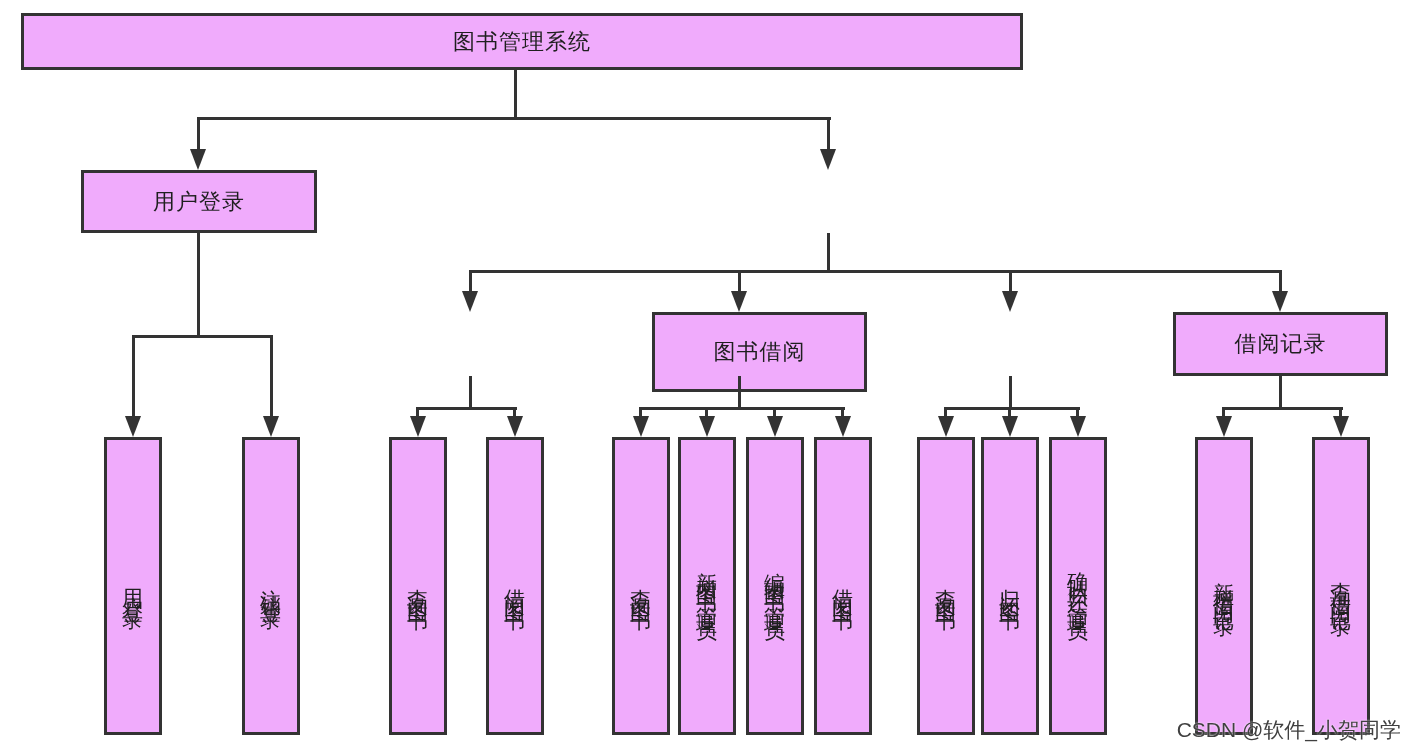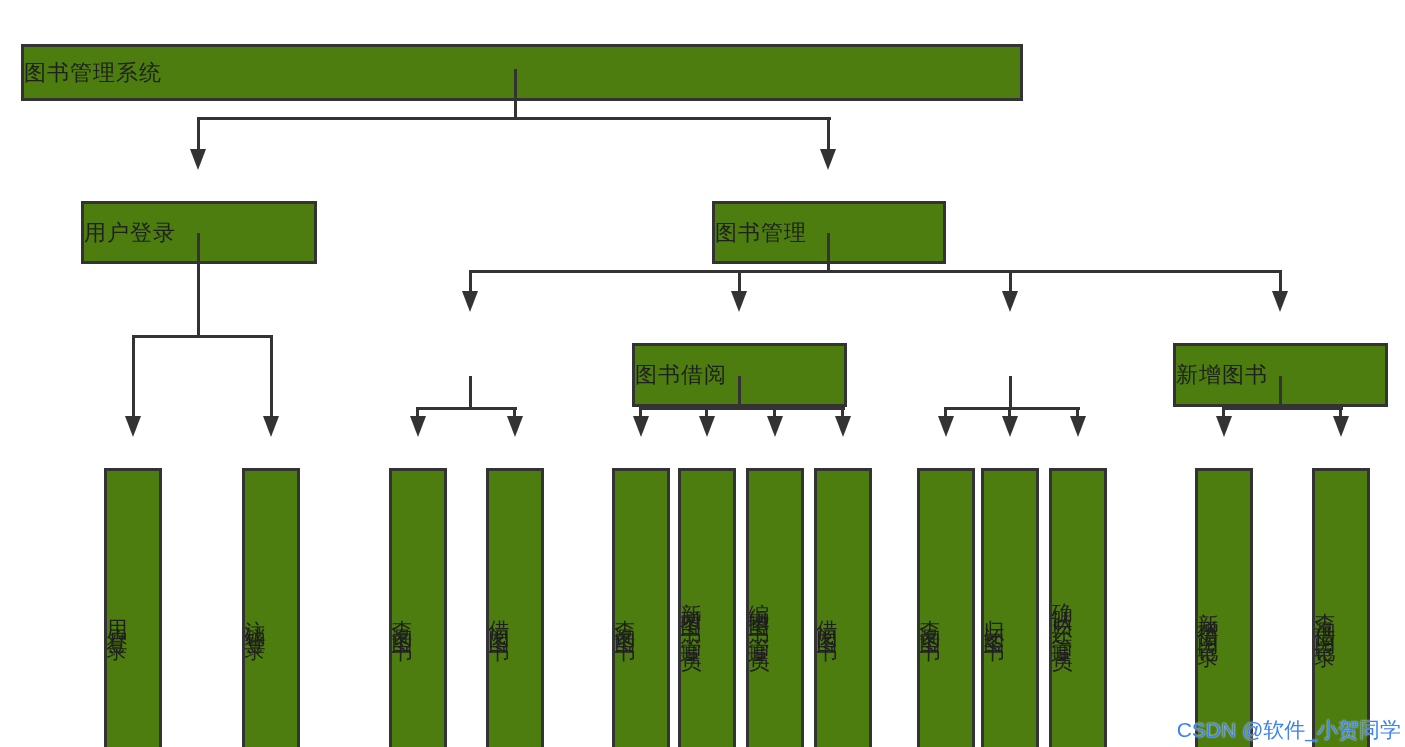--- a/index.html
+++ b/index.html
@@ -3,37 +3,37 @@
 <meta charset="utf-8">
 <style>
   html,body{margin:0;padding:0;}
   body{
     width:1405px;height:747px;background:#ffffff;
     font-family:"Liberation Sans","DejaVu Sans",sans-serif;
     color:#1f1f1f;position:relative;overflow:hidden;
   }
   .stage{position:absolute;left:0;top:0;width:1405px;height:747px;}
   .box{
-    position:absolute;border:3px solid #333333;background:#4d7c0f;
-    box-sizing:border-box;display:flex;align-items:center;justify-content:flex-start;margin-top:31px;
+    position:absolute;border:3px solid #333333;background:#f0abfc;
+    box-sizing:border-box;display:flex;align-items:center;justify-content:center;
   }
   .hnode{font-size:22px;letter-spacing:1px;white-space:nowrap;}
   .vnode{font-size:21px;}
   .vtext{
     writing-mode:vertical-lr;text-orientation:mixed;
     letter-spacing:7px;line-height:1.0;white-space:nowrap;
   }
   .line{position:absolute;background:#333333;}
   .arrow{
     position:absolute;width:0;height:0;
     border-left:8px solid transparent;border-right:8px solid transparent;
     border-top:21px solid #333333;
   }
   .watermark{
-    position:absolute;right:4px;bottom:3px;font-size:21px;color:#3b82f6;
+    position:absolute;right:4px;bottom:3px;font-size:21px;color:#404040;
     text-shadow:0 0 2px #ffffff;white-space:nowrap;
   }
 </style>
 </head>
 <body>
 
 <div class="stage">
 
   <div class="box hnode" style="left:21px;top:13px;width:1002px;height:57px;">
     <span>图书管理系统</span>
@@ -42,47 +42,44 @@
   <div class="line" style="left:514px;top:69px;width:3px;height:48px;"></div>
   <div class="line" style="left:197px;top:117px;width:634px;height:3px;"></div>
   <div class="line" style="left:197px;top:117px;width:3px;height:33px;"></div>
   <div class="arrow" style="left:190px;top:149px;"></div>
   <div class="line" style="left:827px;top:117px;width:3px;height:33px;"></div>
   <div class="arrow" style="left:820px;top:149px;"></div>
 
   <div class="box hnode" style="left:81px;top:170px;width:236px;height:63px;">
     <span>用户登录</span>
   </div>
-  <div class="box hnode" style="left:712px;top:170px;width:234px;height:63px;">
-    <span>图书管理</span>
-  </div>
 
   <div class="line" style="left:197px;top:233px;width:3px;height:102px;"></div>
   <div class="line" style="left:132px;top:335px;width:140px;height:3px;"></div>
   <div class="line" style="left:132px;top:335px;width:3px;height:83px;"></div>
   <div class="arrow" style="left:125px;top:416px;"></div>
   <div class="line" style="left:270px;top:335px;width:3px;height:83px;"></div>
   <div class="arrow" style="left:263px;top:416px;"></div>
 
   <div class="line" style="left:827px;top:233px;width:3px;height:40px;"></div>
   <div class="line" style="left:469px;top:270px;width:813px;height:3px;"></div>
   <div class="line" style="left:469px;top:270px;width:3px;height:23px;"></div>
   <div class="arrow" style="left:462px;top:291px;"></div>
   <div class="line" style="left:738px;top:270px;width:3px;height:23px;"></div>
   <div class="arrow" style="left:731px;top:291px;"></div>
   <div class="line" style="left:1009px;top:270px;width:3px;height:23px;"></div>
   <div class="arrow" style="left:1002px;top:291px;"></div>
   <div class="line" style="left:1279px;top:270px;width:3px;height:23px;"></div>
   <div class="arrow" style="left:1272px;top:291px;"></div>
 
-  <div class="box hnode" style="left:632px;top:312px;width:215px;height:64px;">
+  <div class="box hnode" style="left:652px;top:312px;width:215px;height:80px;">
     <span>图书借阅</span>
   </div>
   <div class="box hnode" style="left:1173px;top:312px;width:215px;height:64px;">
-    <span>新增图书</span>
+    <span>借阅记录</span>
   </div>
 
   <div class="line" style="left:469px;top:376px;width:3px;height:31px;"></div>
   <div class="line" style="left:417px;top:407px;width:100px;height:3px;"></div>
   <div class="line" style="left:416px;top:407px;width:3px;height:11px;"></div>
   <div class="arrow" style="left:410px;top:416px;"></div>
   <div class="line" style="left:513px;top:407px;width:3px;height:11px;"></div>
   <div class="arrow" style="left:507px;top:416px;"></div>
 
   <div class="line" style="left:738px;top:376px;width:3px;height:31px;"></div>

